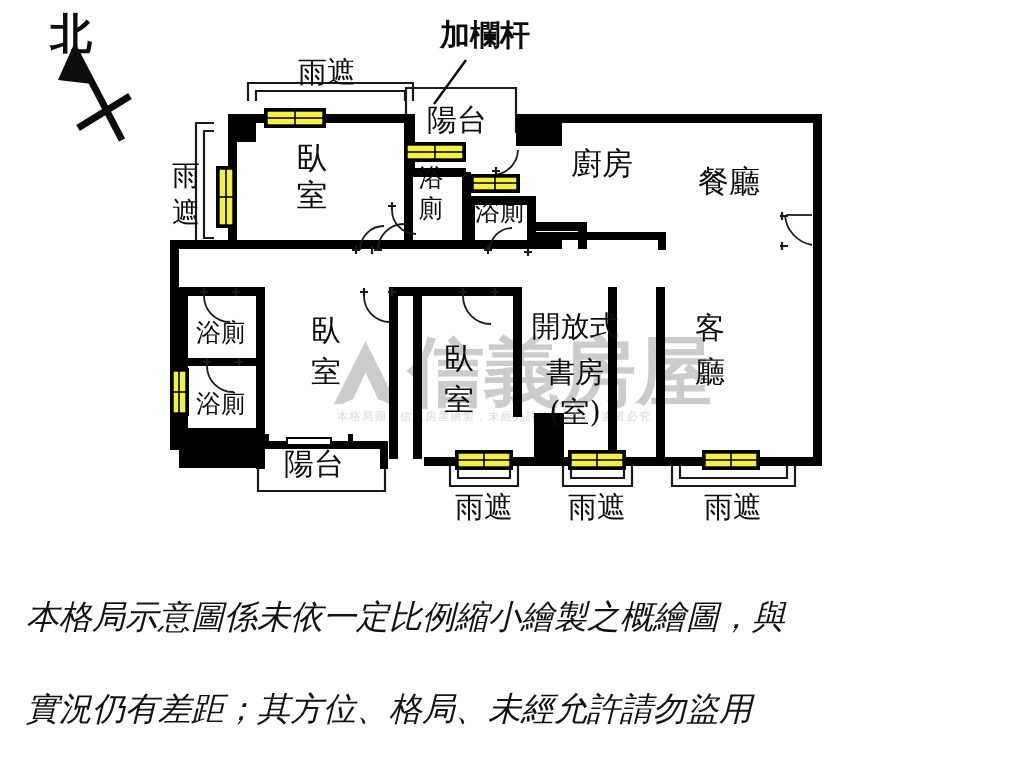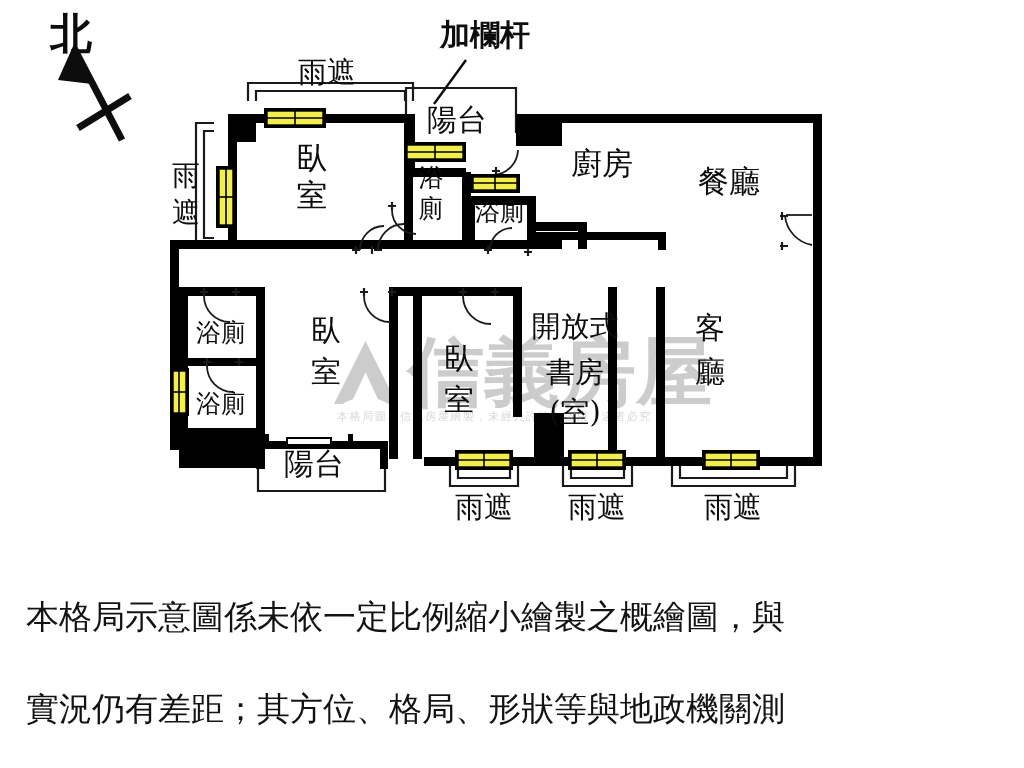--- a/index.html
+++ b/index.html
@@ -9,21 +9,21 @@
     position:relative;
   }
   #plan{position:absolute;left:0;top:0;width:1024px;height:768px;}
   .disclaimer{
     position:absolute;left:26px;top:548px;width:990px;
     font-family:"DejaVu Serif","Liberation Serif",serif;
     font-size:33px;line-height:46px;color:#131313;
     letter-spacing:0px;white-space:pre-line;
     font-weight:500;
   }
-  .disclaimer div{white-space:nowrap;}
+  .disclaimer div{white-space:nowrap;font-style:italic;}
 </style>
 </head>
 <body>
 
 <svg id="plan" viewBox="0 0 1024 768">
   <defs>
 
     <g id="wm-mark">
       <path d="M0,60 L30,0 L60,60 L44,60 L30,30 L16,60 Z" fill="#b9b9b9"></path>
       <path d="M2,64 C20,50 40,50 58,64 C40,57 20,57 2,64 Z" fill="#ffffff"></path>
@@ -299,16 +299,16 @@
       <text x="186" y="222" font-size="28">遮</text>
     </g>
     <text x="484" y="517" font-size="29">雨遮</text>
     <text x="597" y="517" font-size="29">雨遮</text>
     <text x="733" y="517" font-size="29">雨遮</text>
   </g>
 </svg>
 
 <div class="disclaimer">
   <div>本格局示意圖係未依一定比例縮小繪製之概繪圖，與</div>
-  <div>實況仍有差距；其方位、格局、形狀等與地政機關測</div>
+  <div>實況仍有差距；其方位、格局、未經允許請勿盜用</div>
   
   
 </div>
 
 </body></html>

